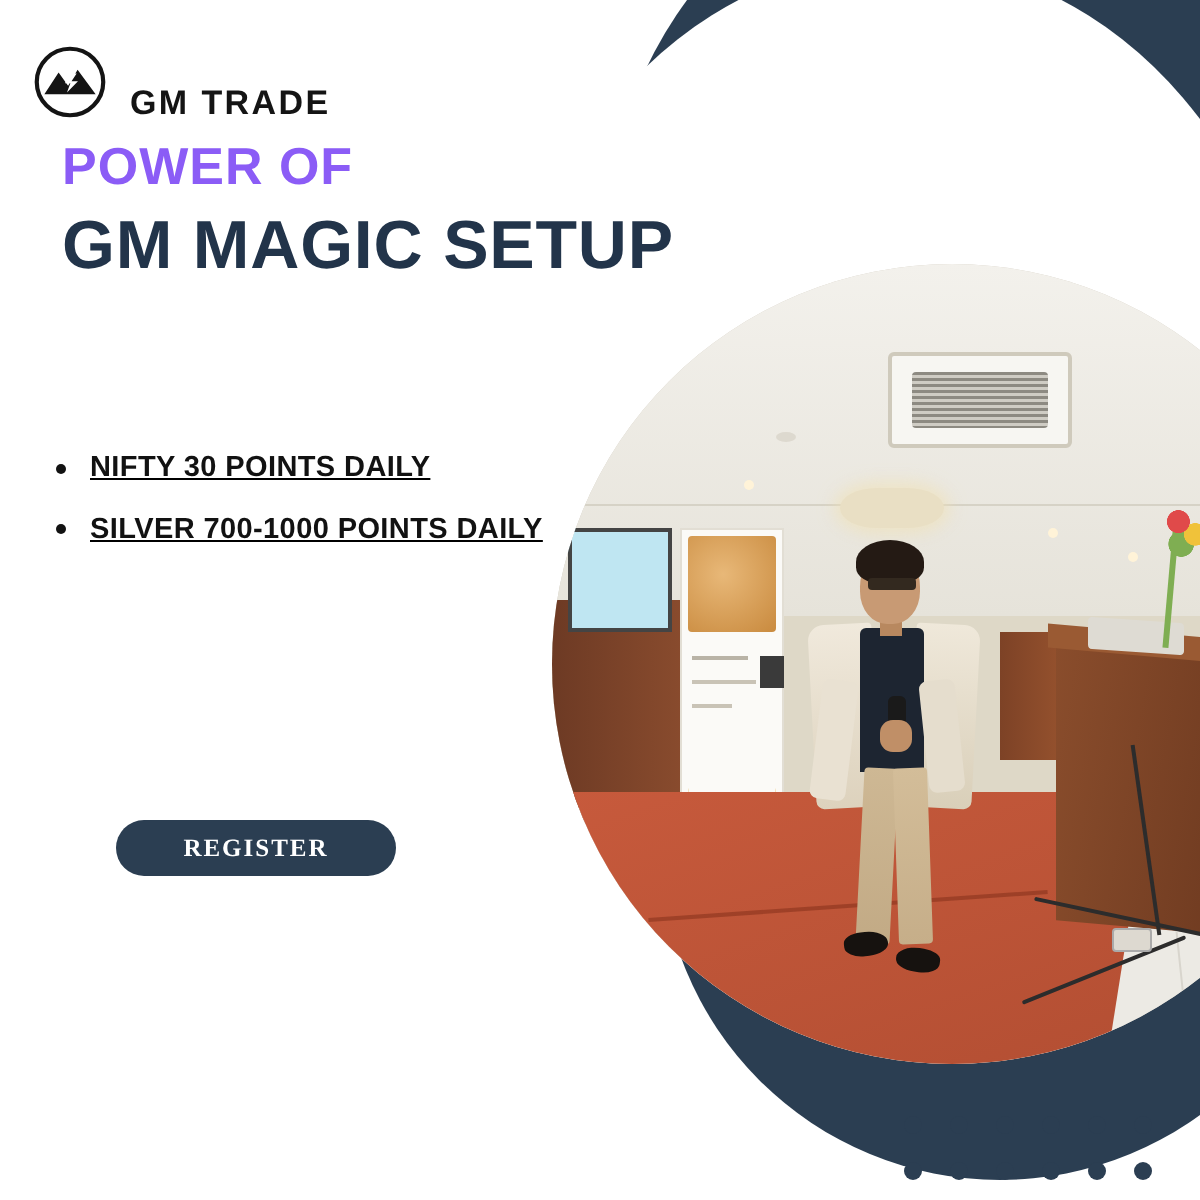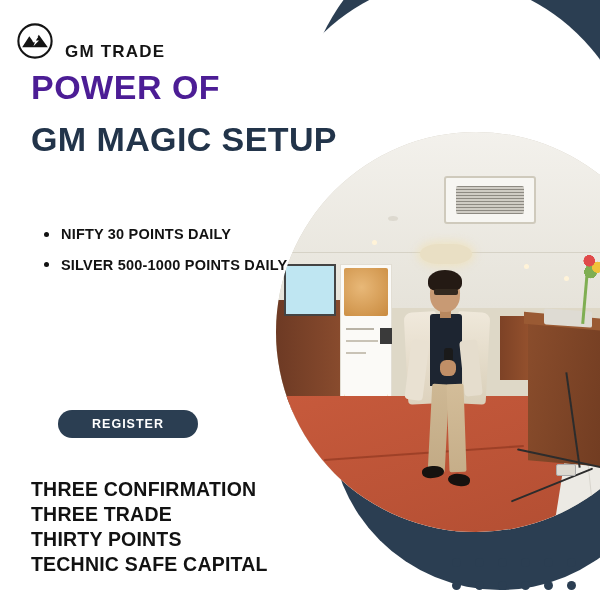--- a/index.html
+++ b/index.html
@@ -148,54 +148,54 @@
   .brand { position:absolute; left:16px; top:22px; display:flex; align-items:center; gap:11px; z-index:6; }
   .brand-logo { width:38px; height:38px; flex:0 0 38px; }
   .brand-name {
     font-size:17px; font-weight:700; letter-spacing:1.2px;
     color:#141414; line-height:1;margin-top:20px;
   }
 
   
   .title-1 {
     position:absolute; left:31px; top:70px; z-index:6;
-    font-size:34px; font-weight:700; letter-spacing:.5px;
-    color:#4c1d95; line-height:1;
+    font-size:26px; font-weight:700; letter-spacing:.5px;
+    color:#8b5cf6; line-height:1;
   }
   .title-2 {
     position:absolute; left:31px; top:106px; z-index:6;
     font-size:34px; font-weight:700; letter-spacing:.4px;
-    color:#22344a; line-height:1;margin-top:16px;
+    color:#22344a; line-height:1;
   }
   .subtitle {
     position:absolute; left:41px; top:180px; z-index:6;
     font-size:24px; font-weight:700; letter-spacing:-.2px;
     color:#121212; line-height:1;
   }
 
   
-  .bullets { position:absolute; left:44px; top:227px; z-index:6; list-style:none; }
+  .bullets { position:absolute; left:28px; top:227px; z-index:6; list-style:none;text-decoration:underline; }
   .bullets li {
     position:relative; padding-left:17px;
     font-size:14.5px; font-weight:700; letter-spacing:.2px;
     color:#121212; margin-bottom:16px; line-height:1;
     white-space:nowrap;
   }
   .bullets li::before {
     content:""; position:absolute; left:0; top:4.5px;
     width:5px; height:5px; border-radius:50%; background:#121212;
   }
 
   
   .register-btn {
     position:absolute; left:58px; top:410px; z-index:6;
     width:140px; height:28px;
     background:#2b3e52; color:#ffffff;
     border:none; border-radius:14px;
-    font-family:Liberation Sans, sans-serif;
+    font-family:Liberation Serif, serif;
     font-size:12.5px; font-weight:700; letter-spacing:1px;
     display:flex; align-items:center; justify-content:center;
     cursor:pointer;
   }
 
   
   .footer-lines { position:absolute; left:31px; top:477px; z-index:6; }
   .footer-lines div {
     font-size:19.5px; font-weight:700; letter-spacing:.2px;
     color:#121212; line-height:25px; white-space:nowrap;
@@ -287,31 +287,25 @@
       </svg>
     </span>
     <span class="brand-name">GM TRADE</span>
   </div>
 
   <h1 class="title-1">POWER OF</h1>
   <h1 class="title-2">GM MAGIC SETUP</h1>
 
   <ul class="bullets">
     <li>NIFTY 30 POINTS DAILY</li>
-    <li>SILVER 500-1000 POINTS DAILY</li>
+    <li>SILVER 700-1000 POINTS DAILY</li>
   </ul>
 
   <button class="register-btn">REGISTER</button>
 
-  <div class="footer-lines">
-    <div>THREE CONFIRMATION</div>
-    <div>THREE TRADE</div>
-    <div>THIRTY POINTS</div>
-    <div>TECHNIC SAFE CAPITAL</div>
-  </div>
 
   <div class="dot-grid">
     <i></i>
       <i></i>
       <i></i>
       <i></i>
       <i></i>
       <i></i>
     <i></i>
       <i></i>

